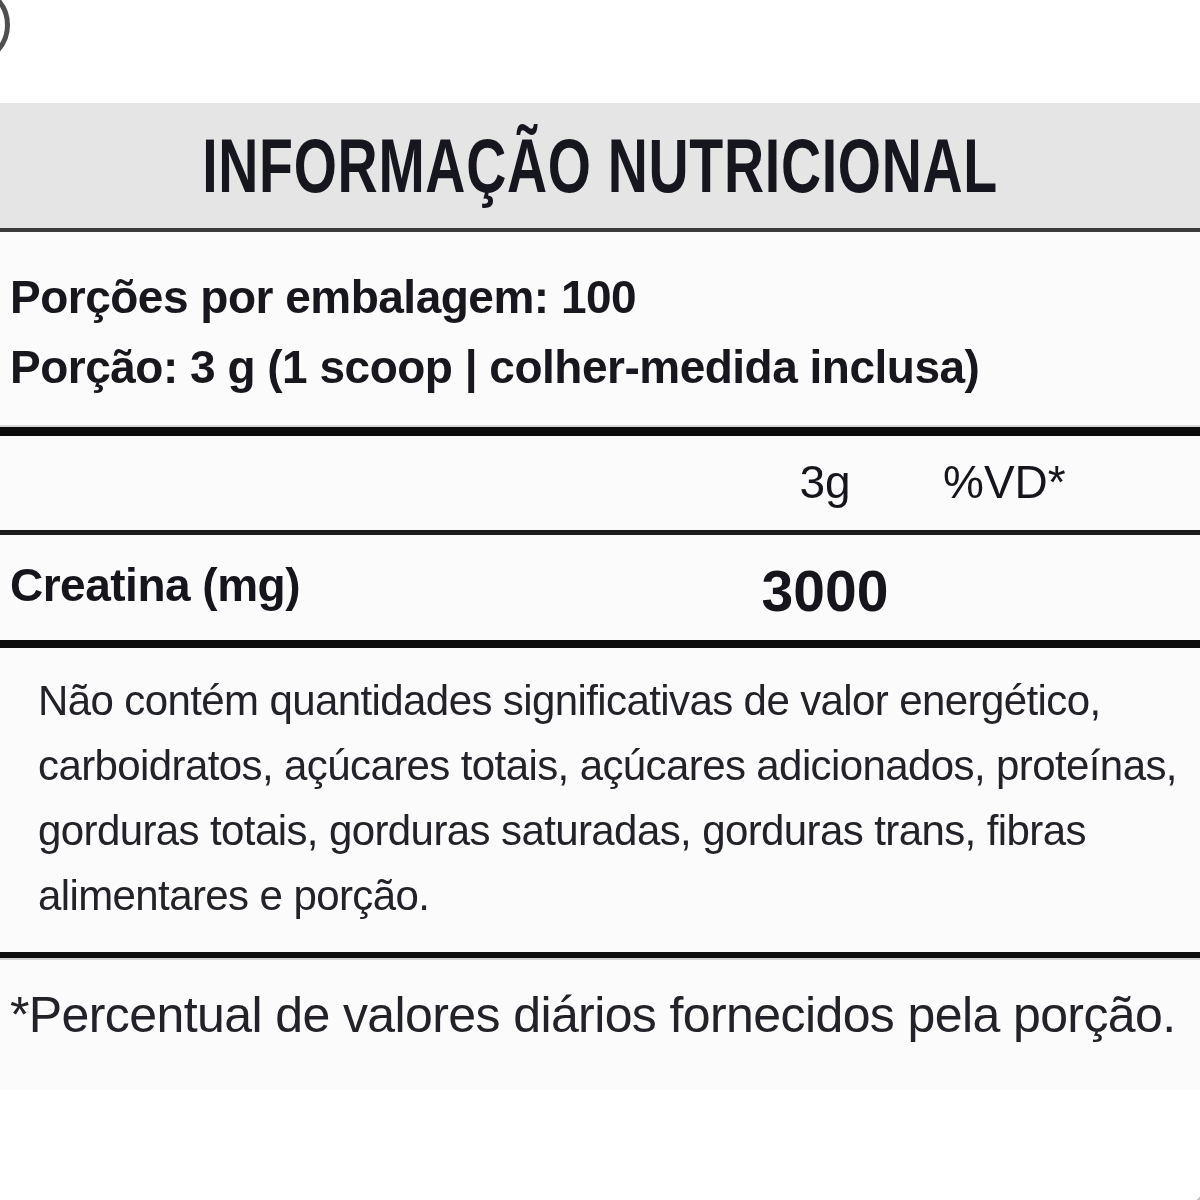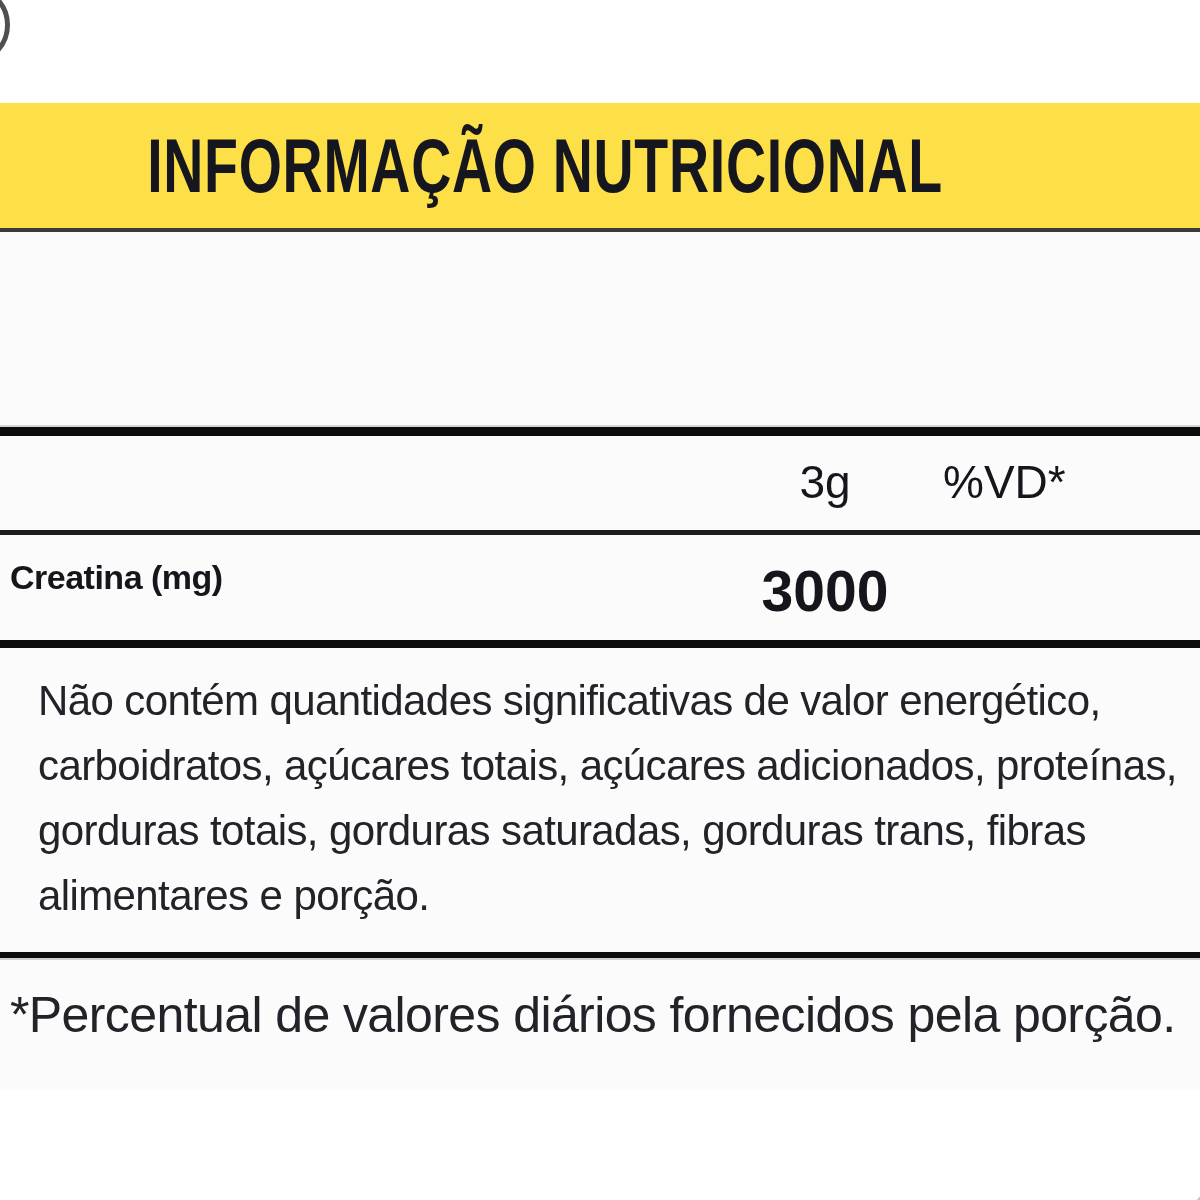--- a/index.html
+++ b/index.html
@@ -8,21 +8,21 @@
   .page {
     position:relative; width:1200px; height:1200px;
     background:#ffffff; overflow:hidden; color:#17171d;
   }
   .sheet {
     position:absolute; left:0; top:103px; width:1200px; height:987px;
     background:#fbfbfc;
   }
   .title-band {
     position:absolute; left:0; top:103px; width:1200px; height:125px;
-    background:#fde047; display:flex; align-items:center; justify-content:flex-start;
+    background:#e5e5e5; display:flex; align-items:center; justify-content:center;
   }
   .title {
     font-size:76px; font-weight:700; color:#16161e; white-space:nowrap;
     transform:scaleX(0.73); transform-origin:center center; letter-spacing:1px;
   }
   .rule { position:absolute; left:0; width:1200px; }
   .rule-title  { top:228px; height:4px;  background:#3b3b3b; }
   .rule-thick1 { top:425px; height:11px; background:#0b0b0b; border-top:2px solid #d6d6d6; }
   .rule-header { top:530px; height:5px;  background:#1c1c1c; }
   .rule-row    { top:640px; height:8px;  background:#0d0d0d; }
@@ -30,21 +30,21 @@
   .servings {
     position:absolute; left:10px; top:262px;
     font-size:46px; font-weight:700; line-height:70px;
     color:#17171d; white-space:nowrap; letter-spacing:-0.5px;
   }
   .col-amount { position:absolute; left:727px; width:196px; text-align:center; }
   .col-dv     { position:absolute; left:943px; width:200px; text-align:left; }
   .th { top:455px; font-size:46px; font-weight:400; color:#15151b; }
   .nutrient {
     position:absolute; left:10px; top:558px;
-    font-size:34px; font-weight:700; letter-spacing:-0.5px; color:#15151b; white-space:nowrap;
+    font-size:46px; font-weight:700; letter-spacing:-0.5px; color:#15151b; white-space:nowrap;
   }
   .amount-val { top:558px; font-size:57px; font-weight:700; color:#15151b; }
   .para {
     position:absolute; left:10px; top:668px;
     font-size:42px; line-height:65px; font-weight:400;
     color:#222228; letter-spacing:-0.6px;
   }
   .para div { white-space:nowrap;margin-left:28px; }
   .footnote {
     position:absolute; left:10px; top:986px;
@@ -70,20 +70,24 @@
 
   <div class="corner-tl"></div>
   <div class="corner-br"></div>
 
   <div class="title-band">
     <div class="title">INFORMAÇÃO NUTRICIONAL</div>
   </div>
 
   <div class="rule rule-title"></div>
 
+  <div class="servings">
+    <div>Porções por embalagem: 100</div>
+    <div>Porção: 3 g (1 scoop | colher-medida inclusa)</div>
+  </div>
 
   <div class="rule rule-thick1"></div>
 
   <div class="th col-amount">3g</div>
   <div class="th col-dv">%VD*</div>
 
   <div class="rule rule-header"></div>
 
   <div>
     <div class="nutrient">Creatina (mg)</div>

